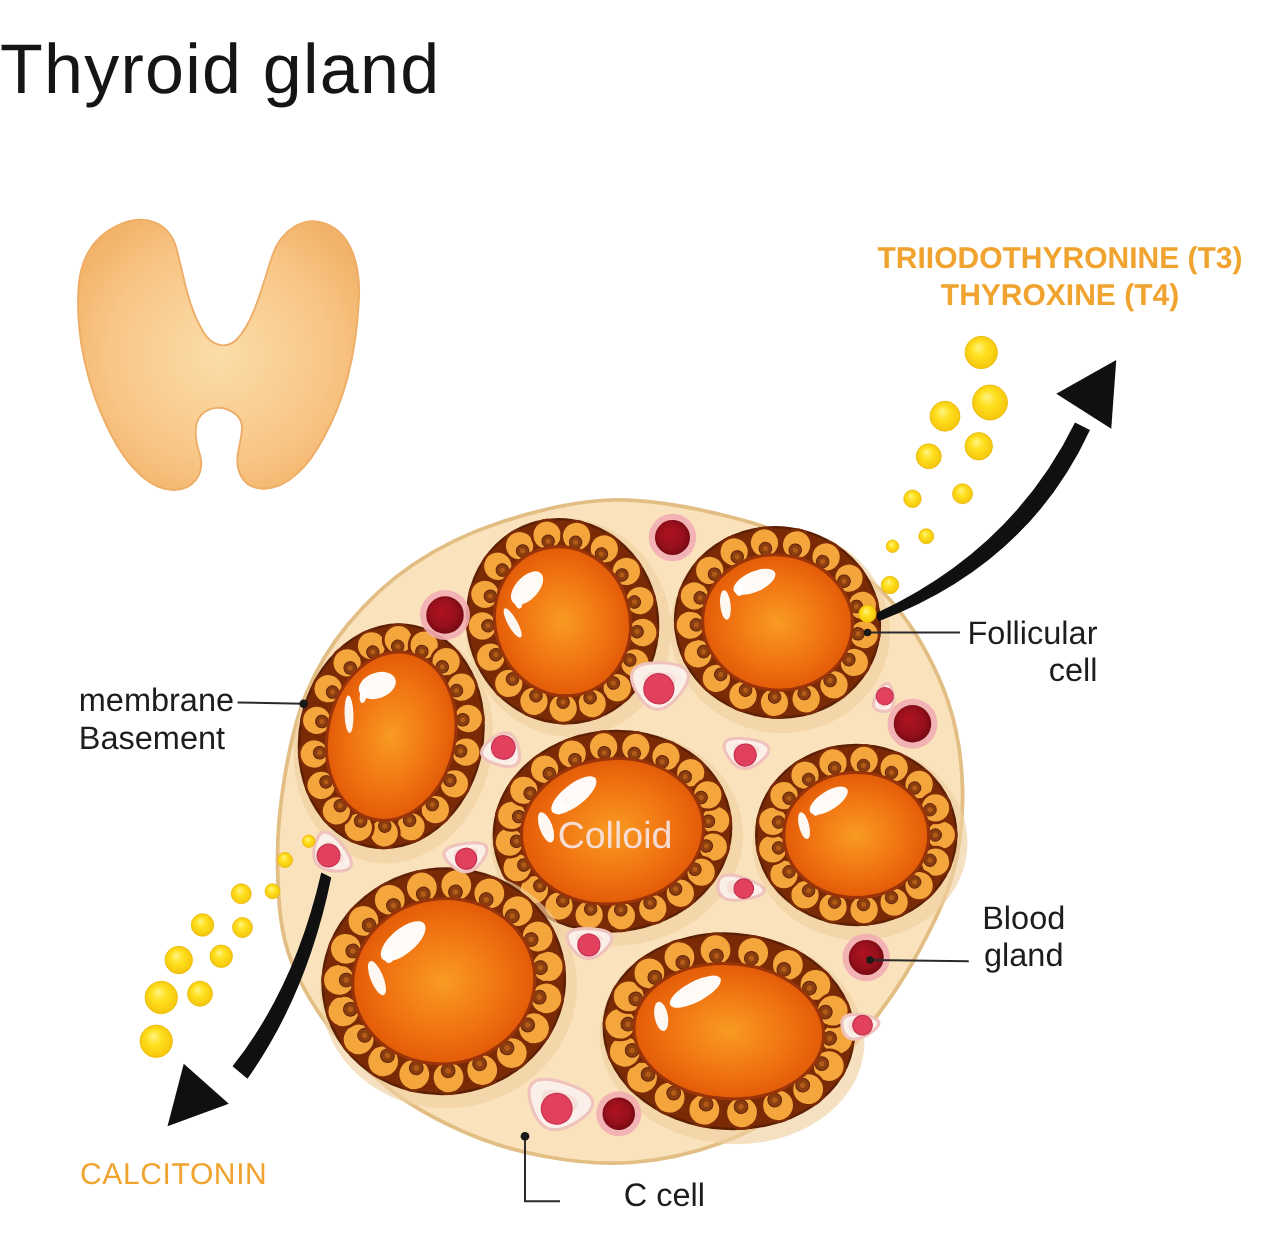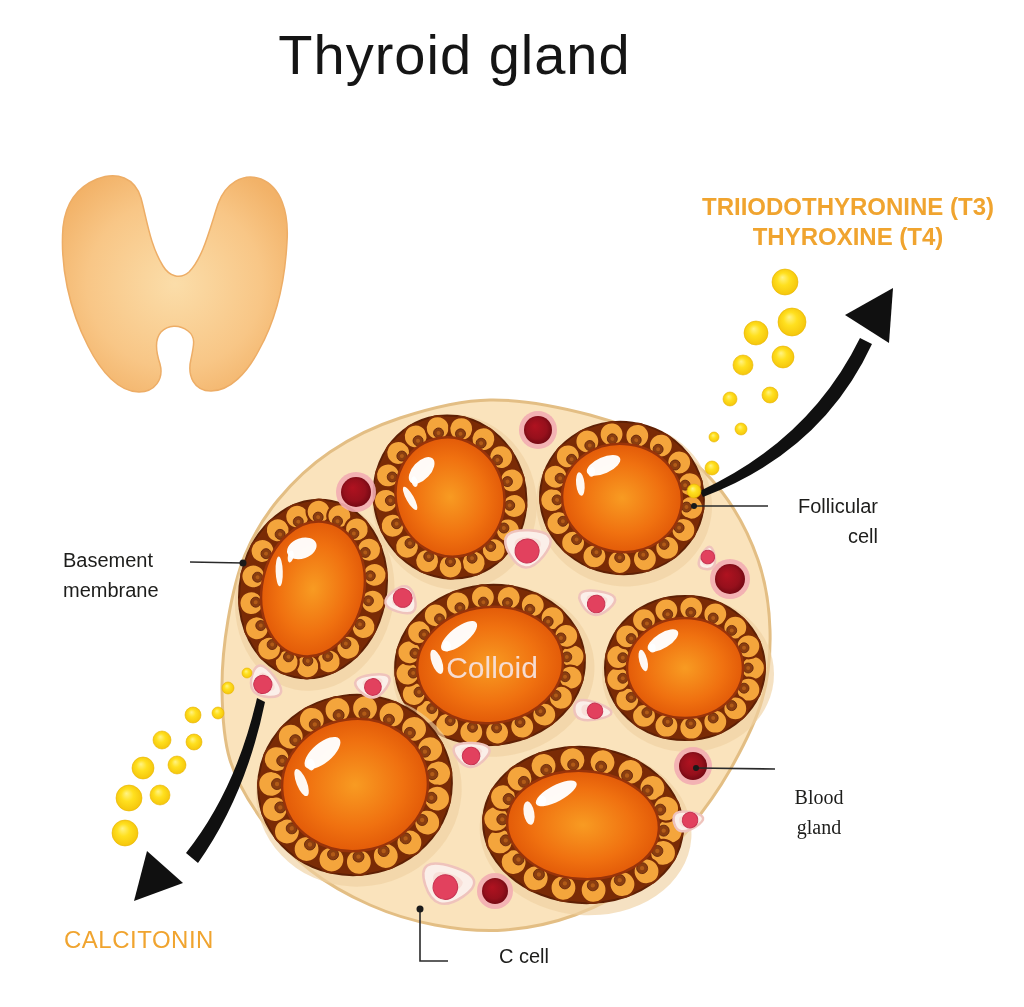--- a/index.html
+++ b/index.html
@@ -1,29 +1,29 @@
 <!DOCTYPE html>
 <html><head>
 <meta charset="utf-8">
 <style>
   html,body{margin:0;padding:0;background:#fff;}
   body{width:1024px;height:1007px;position:relative;overflow:hidden;
        font-family:"Liberation Sans", sans-serif;}
   #stage{position:absolute;left:0;top:0;width:1024px;height:1007px;}
   svg{position:absolute;left:0;top:0;}
-  .lbl{position:absolute;color:#1d1d1b;font-size:20px;line-height:30px;}
-  #title{position:absolute;left:0;top:22px;width:909px;text-align:center;
+  .lbl{position:absolute;color:#1d1d1b;font-size:26px;line-height:30px;}
+  #title{position:absolute;left:0;top:22px;width:909px;text-align:left;
          font-size:56px;color:#151515;letter-spacing:1px;}
   #hormone-label{position:absolute;left:662px;top:192px;width:372px;text-align:center;
          font-weight:bold;font-size:24px;line-height:30px;color:#F0A42F;}
   #calcitonin-label{position:absolute;left:64px;top:926px;font-weight:normal;
          font-size:24px;color:#F0A42F;letter-spacing:.5px;}
   #basement-label{left:63px;top:545px;width:140px;text-align:left;}
   #follicular-label{left:758px;top:491px;width:120px;text-align:right;}
-  #blood-label{left:759px;top:782px;width:120px;text-align:center;font-family:Liberation Serif, serif;}
+  #blood-label{left:759px;top:719px;width:120px;text-align:center;}
   #ccell-label{left:455px;top:941px;margin-left:44px;}
 </style>
 </head>
 <body>
 
 <div id="stage">
 
   <svg id="art" width="1024" height="1007" viewBox="0 0 1024 1007">
     <defs id="defs">
         <radialGradient id="gradColloid" cx="50%" cy="50%" r="60%">
@@ -682,22 +682,22 @@
   <div id="title">Thyroid gland</div>
 
   <div id="hormone-label">
     <div>TRIIODOTHYRONINE (T3)</div>
     <div>THYROXINE (T4)</div>
   </div>
 
   <div id="calcitonin-label">CALCITONIN</div>
 
   <div id="basement-label" class="lbl">
+    <div>membrane</div>
     <div>Basement</div>
-    <div>membrane</div>
   </div>
 
   <div id="follicular-label" class="lbl">
     <div>Follicular</div>
     <div>cell</div>
   </div>
 
   <div id="blood-label" class="lbl">
     <div>Blood</div>
     <div>gland</div>

